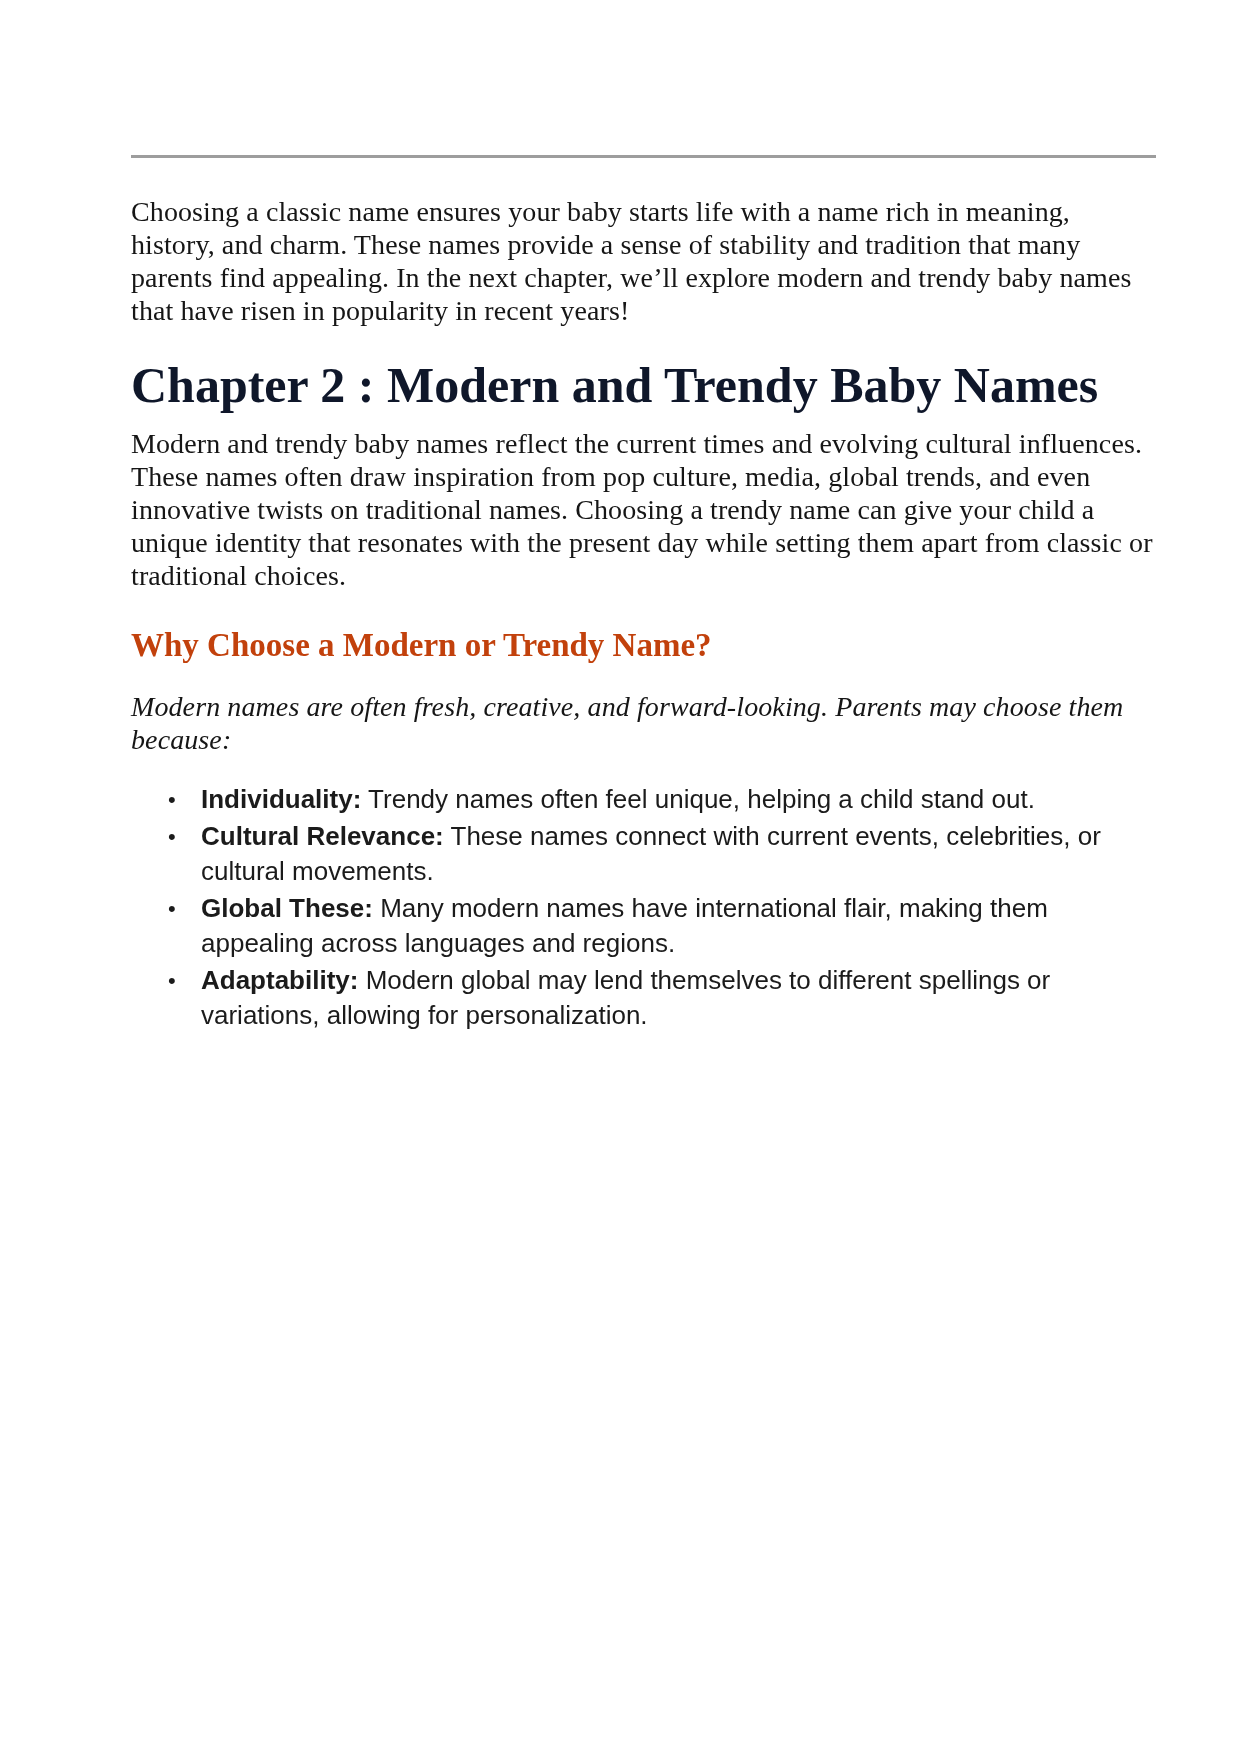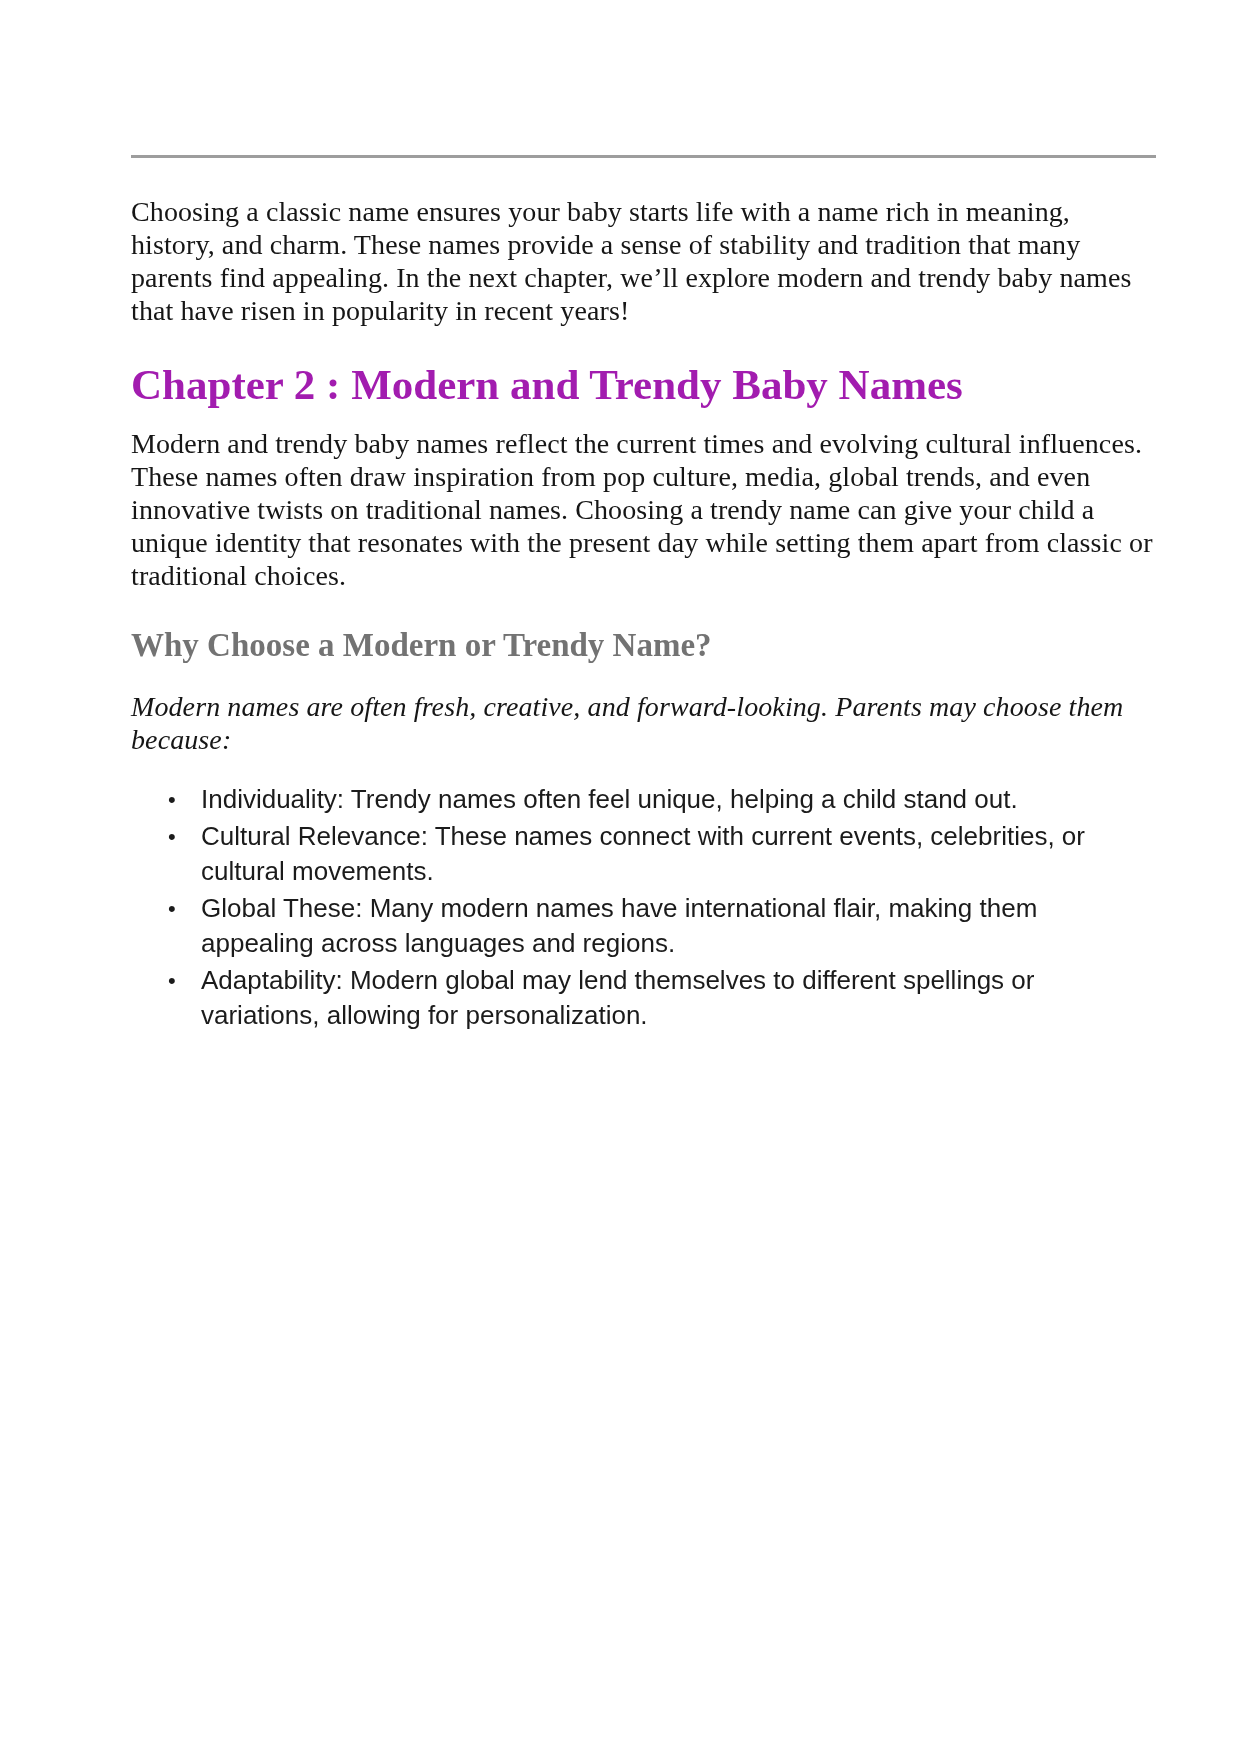--- a/index.html
+++ b/index.html
@@ -33,35 +33,35 @@
   .body-text {
     font-size: 28px;
     line-height: 33px;
     letter-spacing: 0.1px;
   }
 
   .intro-paragraph { margin-top: 37px; }
 
   h1.chapter-title {
     margin-top: 32px;
-    font-size: 43px;
+    font-size: 50px;
     line-height: 52px;
     font-weight: bold;
-    color: #a21caf;
+    color: #0f172a;
   }
 
   .para-1 { margin-top: 16px; }
   .para-2 { margin-top: 22px; }
 
   h2.section-heading {
     margin-top: 34px;
     font-size: 33px;
     line-height: 38px;
     font-weight: bold;
-    color: #737373;
+    color: #c2410c;
   }
 
   .para-3 { margin-top: 26px; font-style: italic; }
 
   ul.bullet-list {
     list-style: none;
     margin-top: 26px;
     padding-left: 37px;
     font-family: "Liberation Sans", sans-serif;
     font-size: 26px;
@@ -77,21 +77,21 @@
 
   ul.bullet-list li .bullet-marker {
     position: absolute;
     left: 0;
     top: 0;
     font-size: 22px;
     line-height: 35px;
   }
 
   ul.bullet-list li .bullet-label {
-    font-weight: normal;
+    font-weight: bold;
     margin-top: 35px;
   }
 
   .page-number {
     position: absolute;
     top: 1478px;
     left: 0;
     width: 100%;
     text-align: center;
     font-family: Liberation Serif, serif;

